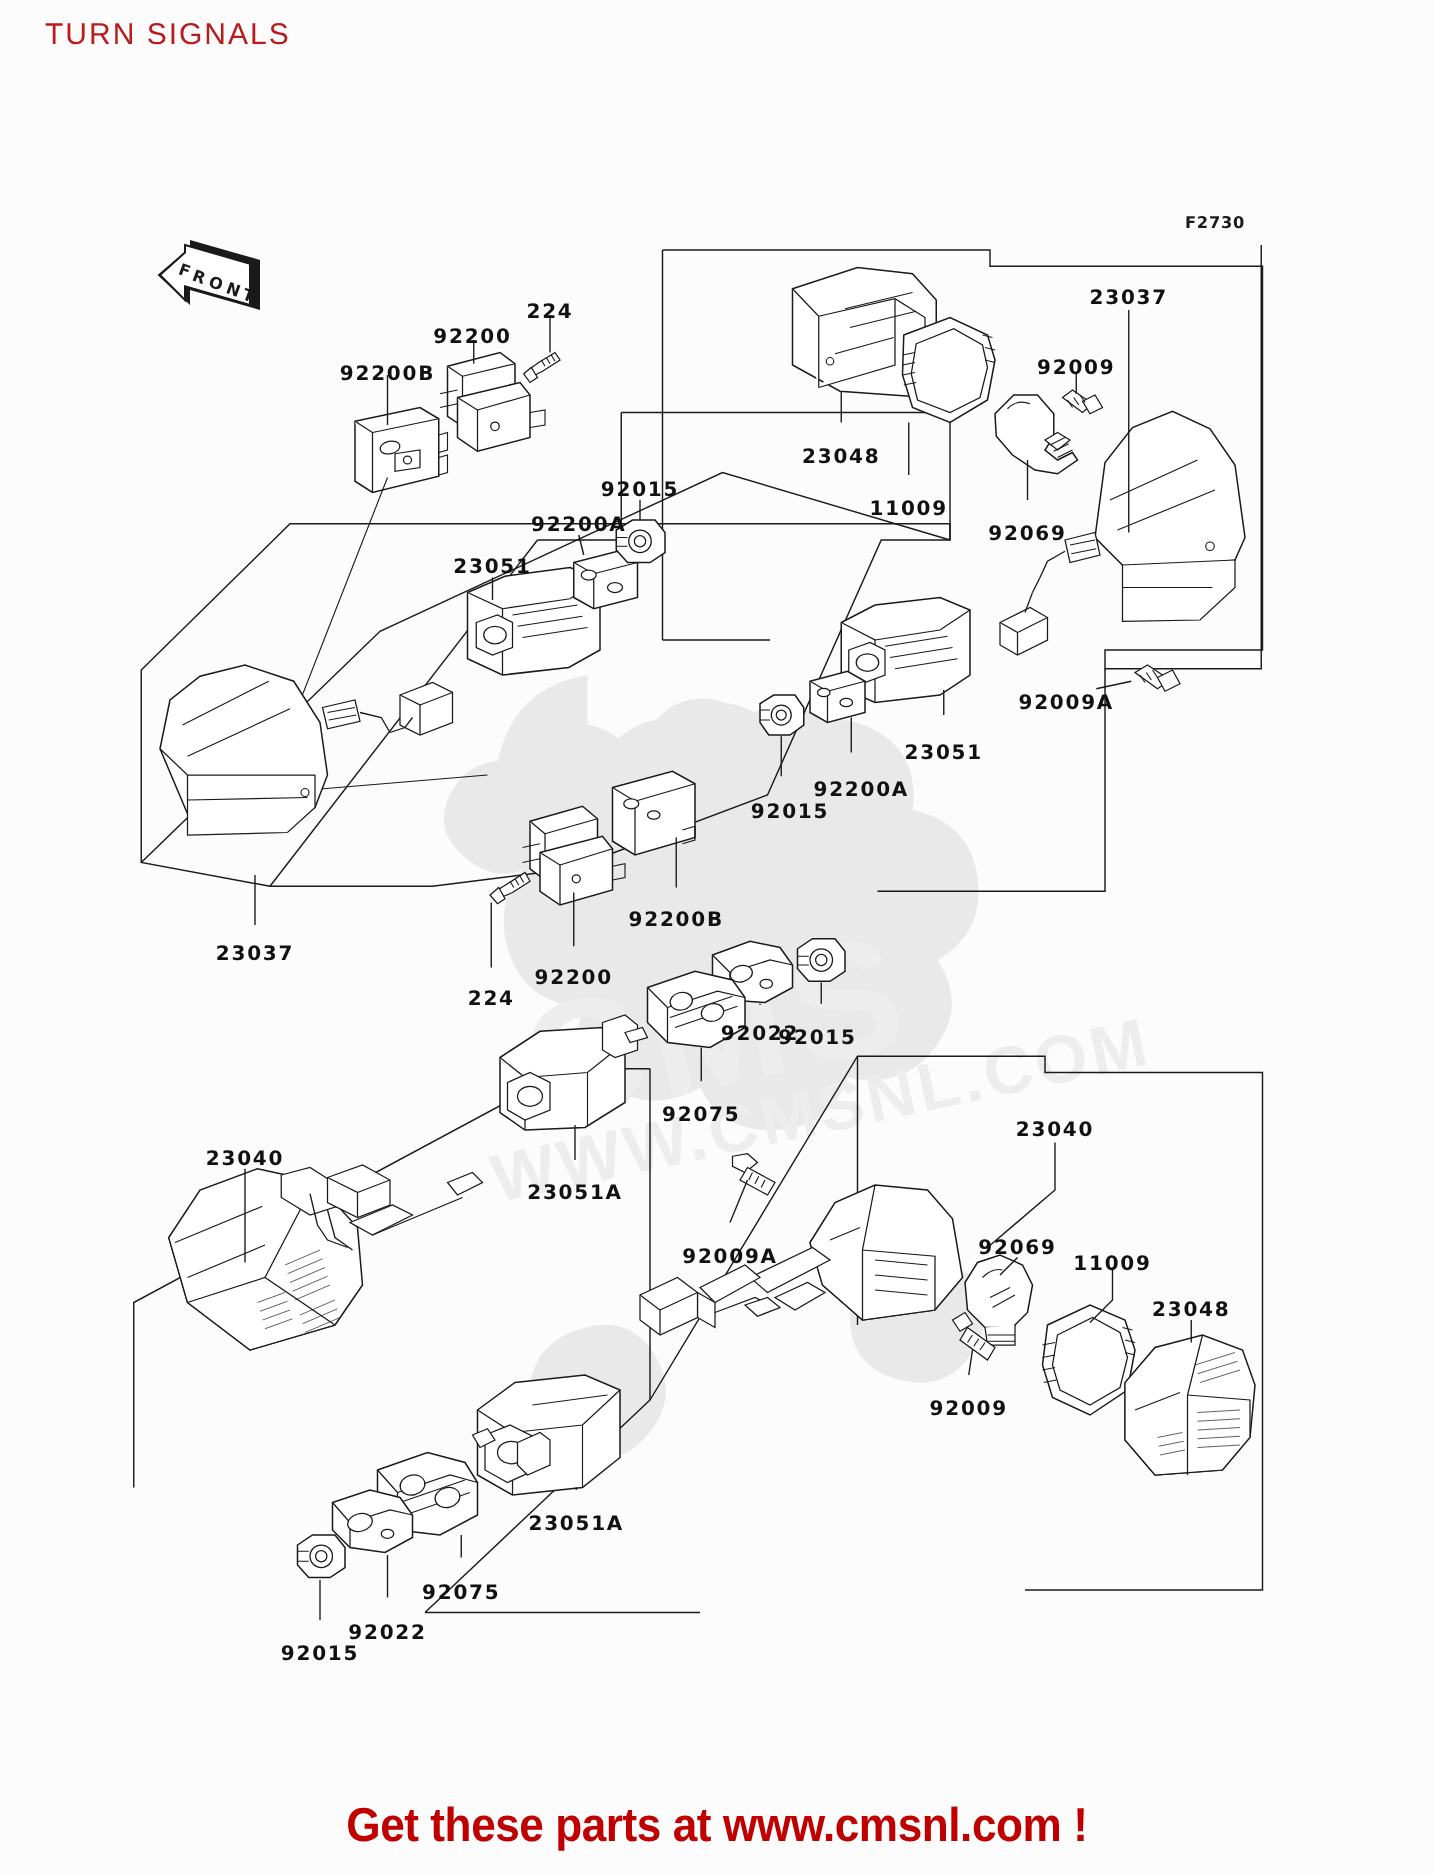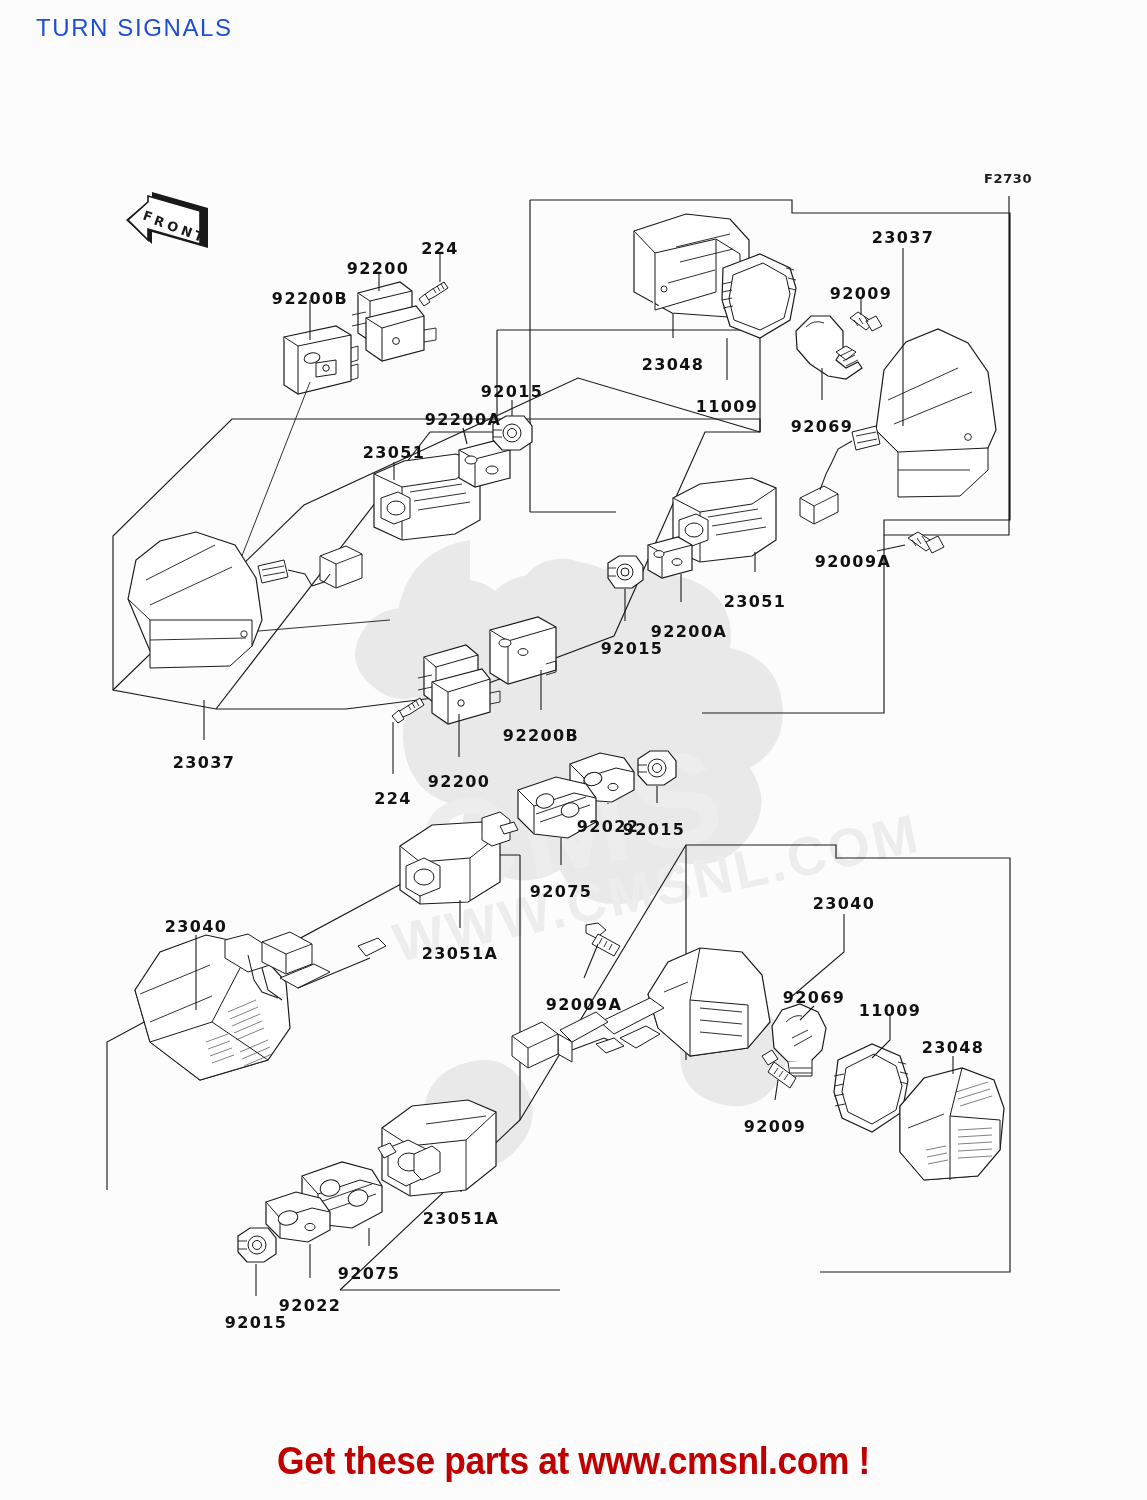--- a/index.html
+++ b/index.html
@@ -14,33 +14,32 @@
     width: 1147px;
     height: 1500px;
     background: #fcfcfc;
     overflow: hidden;
   }
   #page-title {
     position: absolute;
     left: 36px; top: 14px;
     font-size: 24px;
     letter-spacing: 1.6px;
-    color: #1d4ed8;
+    color: #b91c1c;
     font-weight: 400;
     white-space: nowrap;
   }
   #diagram-code {
     position: absolute;
     left: 948px; top: 171px;
     font-size: 13px;
     font-weight: 700;
     letter-spacing: 0.6px;
     color: #1a1a1a;
     font-family: "DejaVu Sans", sans-serif;
-    margin-left: 36px;
   }
   #footer-cta {
     position: absolute;
     left: 0; top: 1440px;
     width: 1147px;
     text-align: center;
     font-size: 38px;
     font-weight: 700;
     color: #c00000;
     font-family: "Liberation Sans Narrow", "Liberation Sans", sans-serif;

